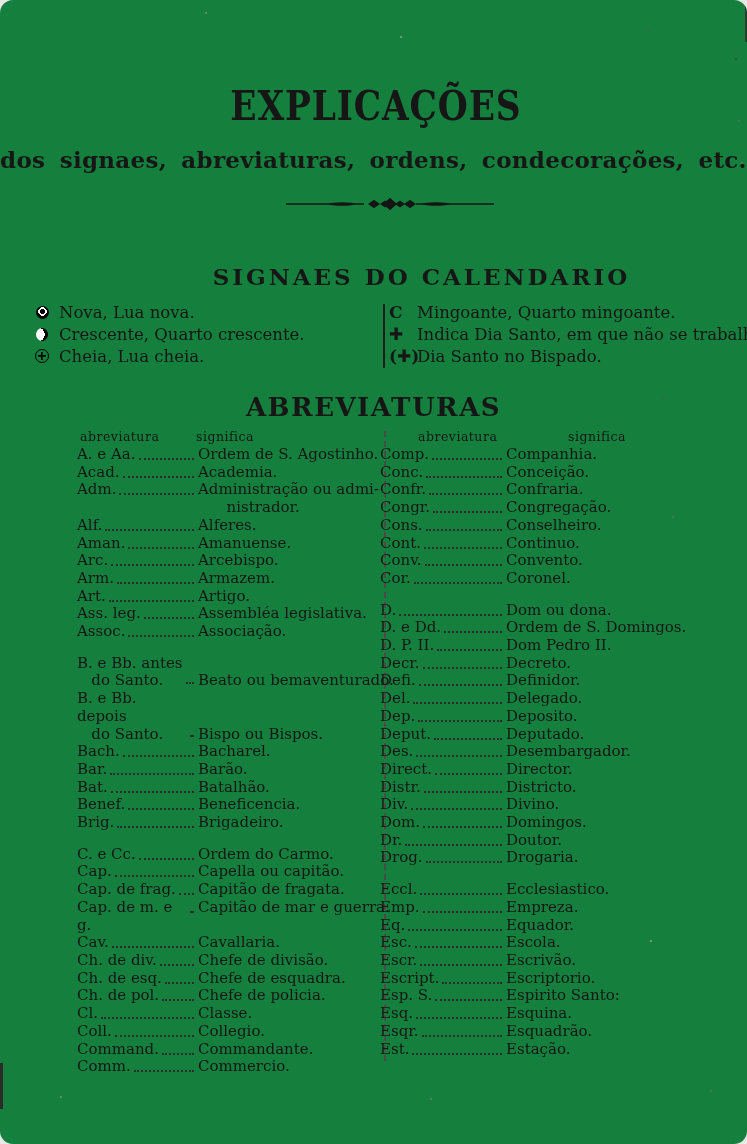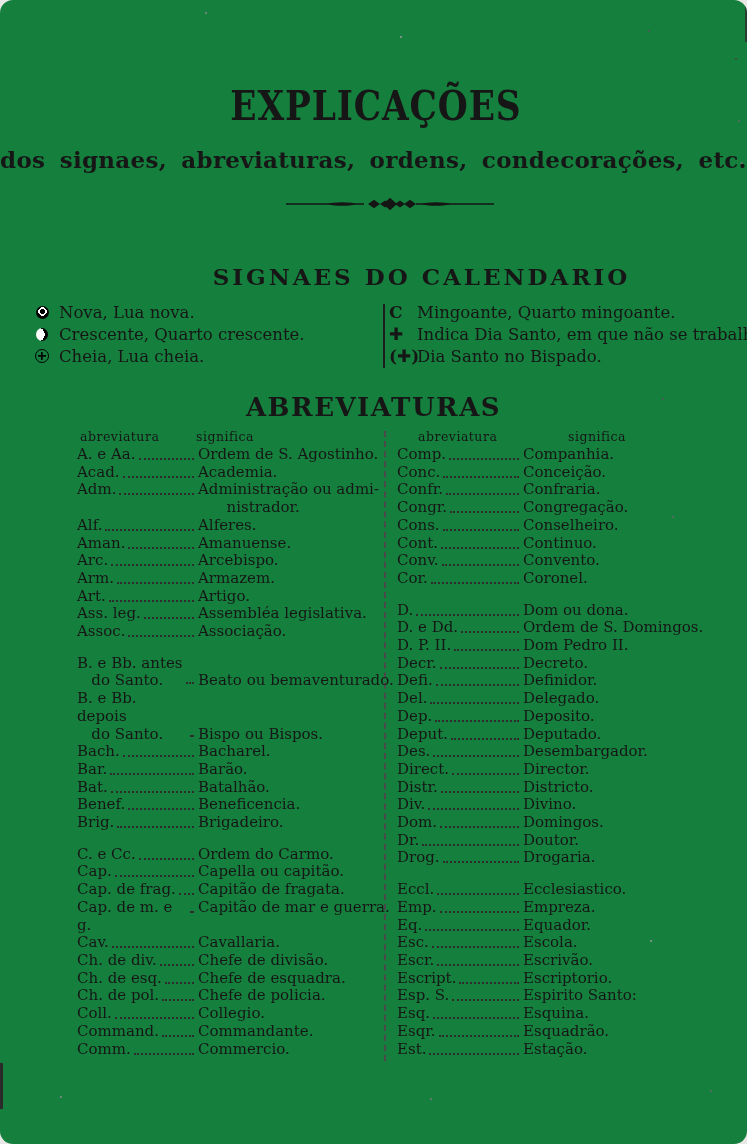--- a/index.html
+++ b/index.html
@@ -79,21 +79,21 @@
   .hdr-l-abbr{left:80px;}
   .hdr-l-sig{left:196px;}
   .hdr-r-abbr{left:418px;}
   .hdr-r-sig{left:568px;}
   .abbrev-divider{
     position:absolute;left:384px;top:431px;height:630px;
     border-left:2px dashed #4a4a4a;
   }
   .abbrev-col{position:absolute;top:446px;font-size:15px;line-height:17.7px;}
   .abbrev-col.left{left:57px;width:328px;margin-left:20px;}
-  .abbrev-col.right{left:397px;width:345px;}
+  .abbrev-col.right{left:380px;width:345px;}
   .row{display:flex;align-items:flex-start;}
   .row.align-end{align-items:flex-end;}
   .row.gap-before{margin-top:14px;}
   .abbr{white-space:pre-wrap;flex:0 1 auto;}
   .leader{
     flex:1 1 auto;min-width:4px;height:12px;
     border-bottom:2px dotted #2c2c2c;
     margin:0 4px 3px 3px;
   }
   .row.align-end .leader{height:0;margin-bottom:6px;}
@@ -336,20 +336,25 @@
         <span class="leader"></span>
         <span class="meaning">Chefe de esquadra.</span>
       </div>
 
       <div class="row">
         <span class="abbr">Ch. de pol.</span>
         <span class="leader"></span>
         <span class="meaning">Chefe de policia.</span>
       </div>
 
+      <div class="row">
+        <span class="abbr">Cl.</span>
+        <span class="leader"></span>
+        <span class="meaning">Classe.</span>
+      </div>
 
       <div class="row">
         <span class="abbr">Coll.</span>
         <span class="leader"></span>
         <span class="meaning">Collegio.</span>
       </div>
 
       <div class="row">
         <span class="abbr">Command.</span>
         <span class="leader"></span>

